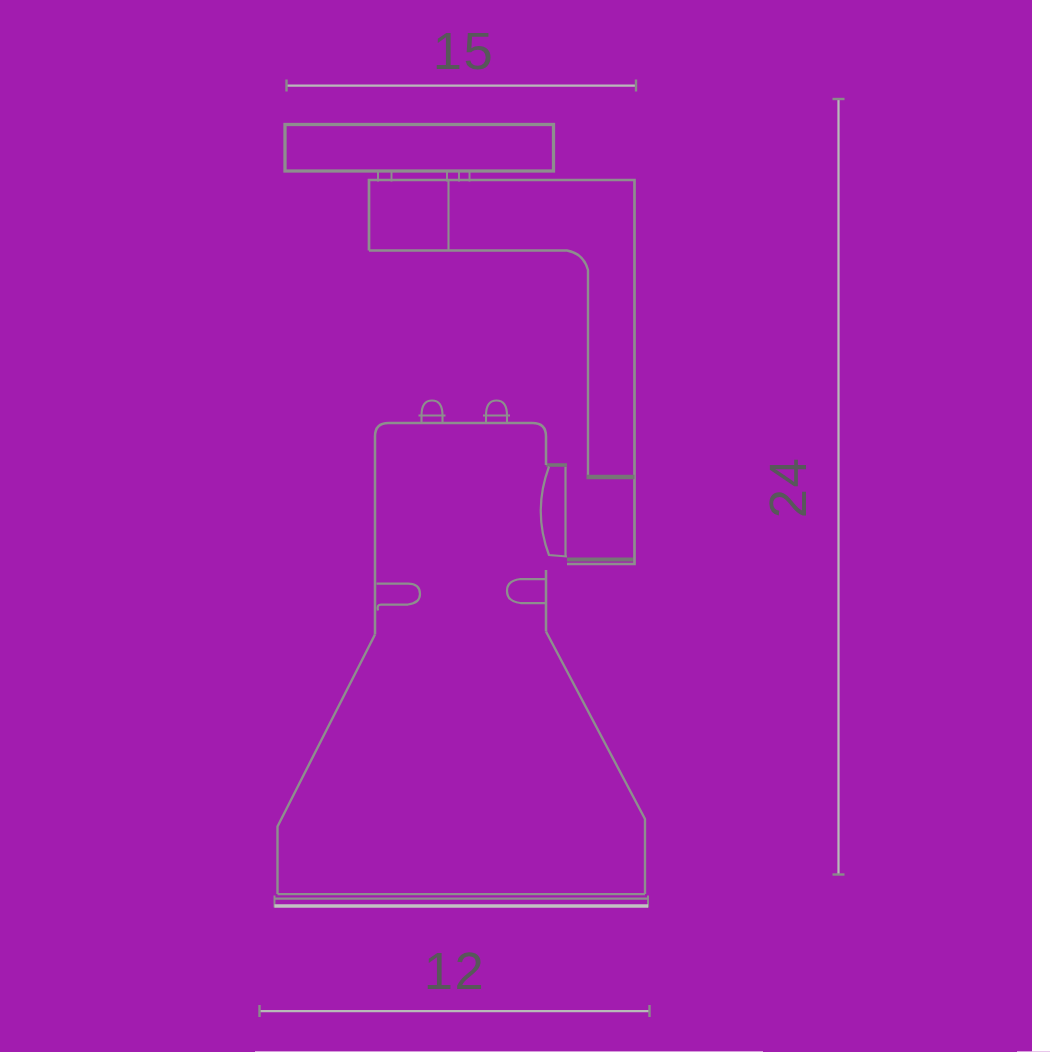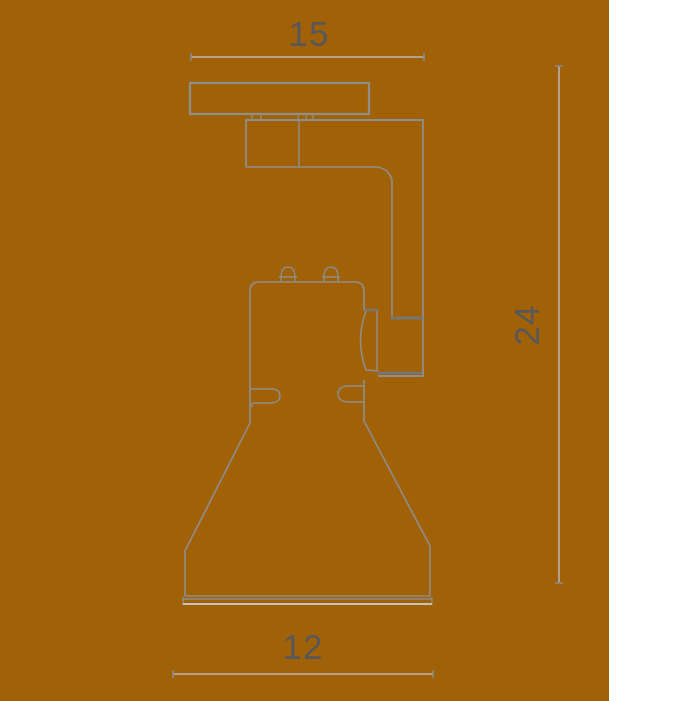--- a/index.html
+++ b/index.html
@@ -5,23 +5,23 @@
   html, body {
     margin: 0;
     padding: 0;
     background: #ffffff;
     width: 700px;
     height: 701px;
     overflow: hidden;
   }
   .stage {
     position: relative;
-    width: 609px;
+    width: 688px;
     height: 701px;
-    background: #a16207;
+    background: #a21caf;
   }
   svg { display: block; }
   .dim-label {
     font-family: "Liberation Sans", sans-serif;
     font-size: 35px;
     font-weight: 300;
     letter-spacing: 1px;
   }
   .outline { fill: none; }
 </style>

